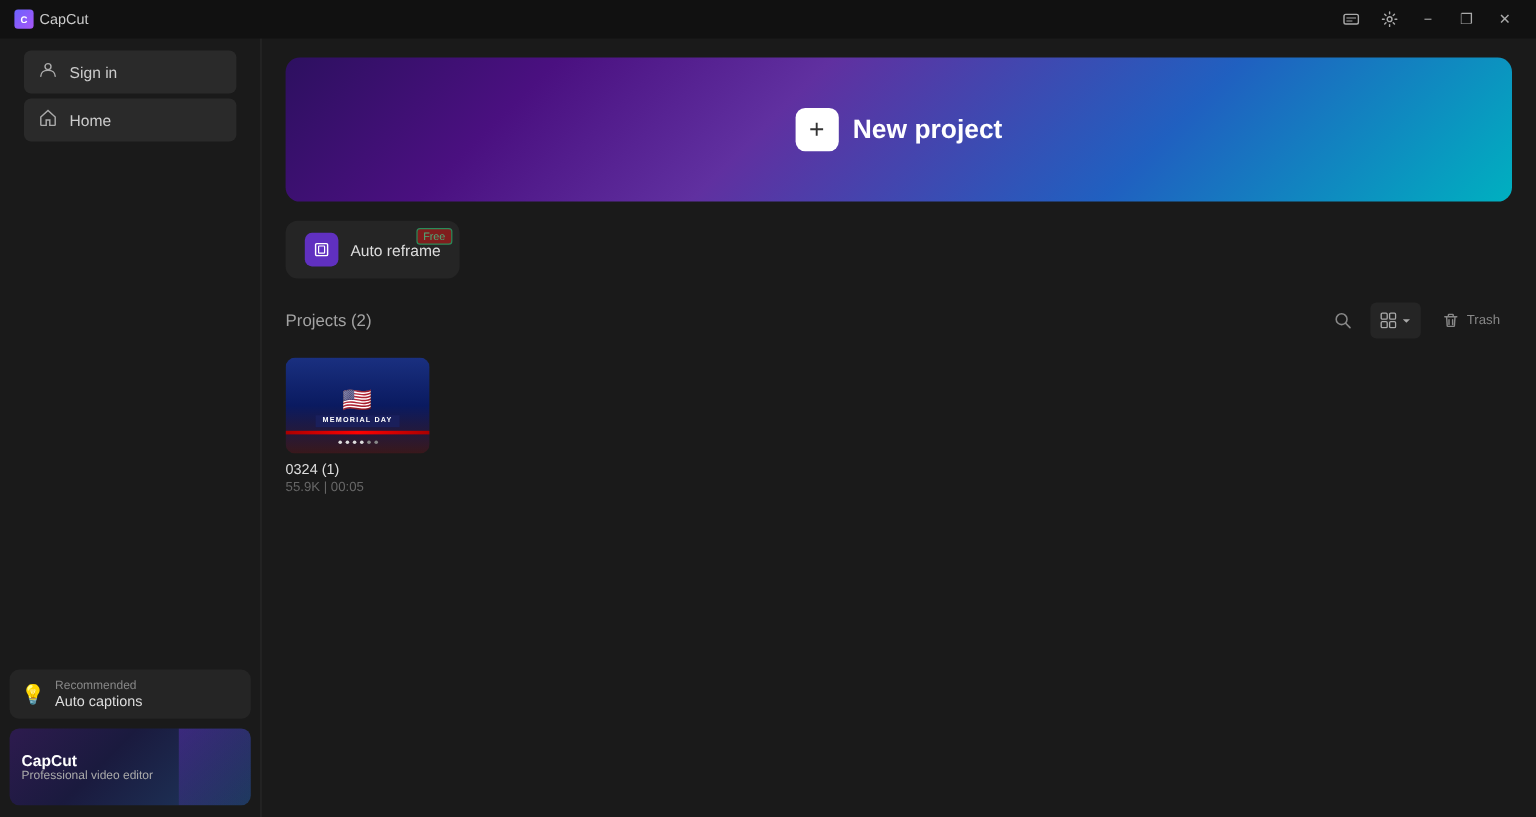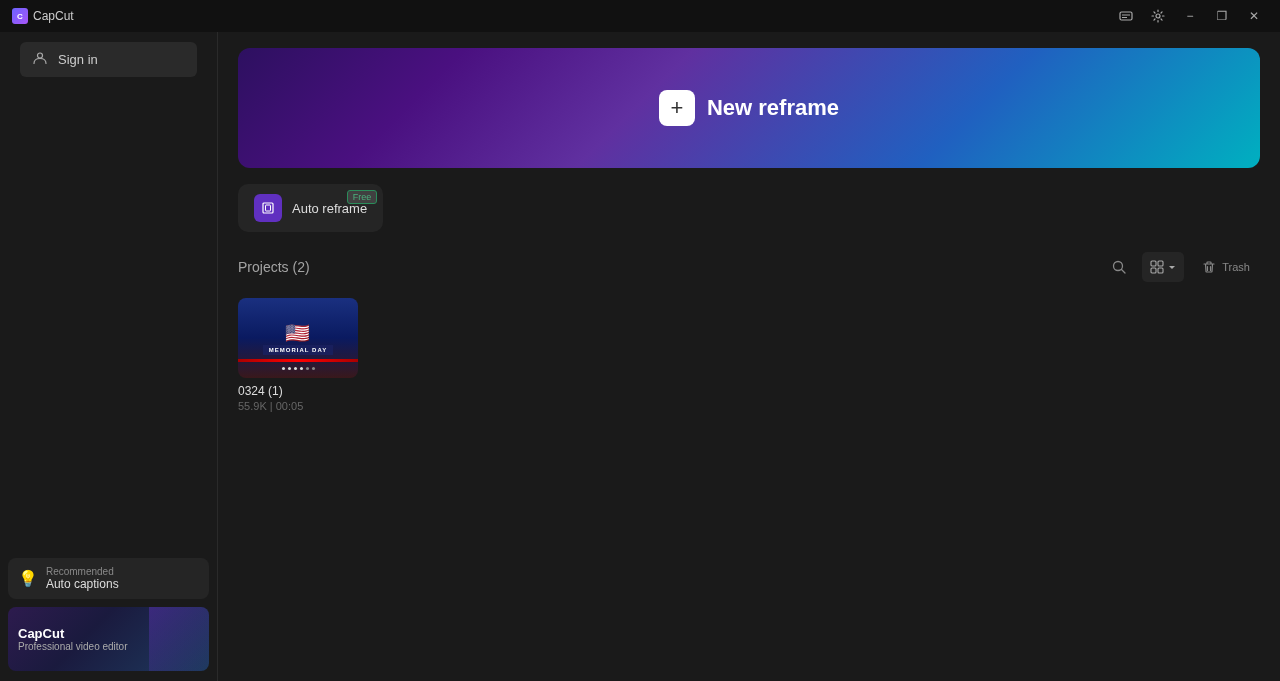--- a/index.html
+++ b/index.html
@@ -217,21 +217,21 @@
       border-radius: 10px;
       padding: 10px 16px;
       cursor: pointer;
       margin-bottom: 20px;
       position: relative;
     }
     .free-badge {
       position: absolute;
       top: 6px;
       right: 6px;
-      background: #404040;
+      background: #7f1d1d;
       color: #4caf7d;
       font-size: 9px;
       padding: 1px 5px;
       border-radius: 3px;
       border: 1px solid #2a8c5a;
     }
     .reframe-icon {
       width: 28px;
       height: 28px;
       background: #6030c0;
@@ -427,20 +427,28 @@
   <div class="sidebar">
     <div class="sidebar-item">
       <span class="sidebar-item-icon">
         <svg width="16" height="16" viewBox="0 0 16 16" fill="none">
             <circle cx="8" cy="5.5" r="2.5" stroke="#aaa" stroke-width="1.2"></circle>
             <path d="M2 13.5c0-3.314 2.686-5 6-5s6 1.686 6 5" stroke="#aaa" stroke-width="1.2" stroke-linecap="round"></path>
           </svg>
       </span>
       <span>Sign in</span>
     </div>
+    <div class="sidebar-item">
+      <span class="sidebar-item-icon">
+        <svg width="16" height="16" viewBox="0 0 16 16" fill="none">
+            <path d="M2 7.5L8 2l6 5.5V14a.5.5 0 01-.5.5h-4V10h-3v4.5H2.5A.5.5 0 012 14V7.5z" stroke="#aaa" stroke-width="1.2"></path>
+          </svg>
+      </span>
+      <span>Home</span>
+    </div>
 
     <div class="sidebar-bottom">
       <div class="recommended-banner">
         <span class="rec-icon">💡</span>
         <div class="rec-text-block">
           <span class="rec-label">Recommended</span>
           <span class="rec-title">Auto captions</span>
         </div>
       </div>
       <div class="capcut-promo">
@@ -451,21 +459,21 @@
         </div>
       </div>
     </div>
   </div>
 
   <div class="content">
 
     
     <div class="new-project-banner">
       <div class="plus-circle">+</div>
-      <span class="new-project-label">New reframe</span>
+      <span class="new-project-label">New project</span>
     </div>
 
     
     <div class="auto-reframe-card">
       <span class="free-badge">Free</span>
       <div class="reframe-icon">
         <svg width="14" height="14" viewBox="0 0 14 14" fill="none">
             <rect x="2" y="2" width="10" height="10" rx="1" stroke="white" stroke-width="1.2"></rect>
             <rect x="4.5" y="4" width="5" height="6" rx="0.5" stroke="white" stroke-width="1"></rect>
           </svg>

